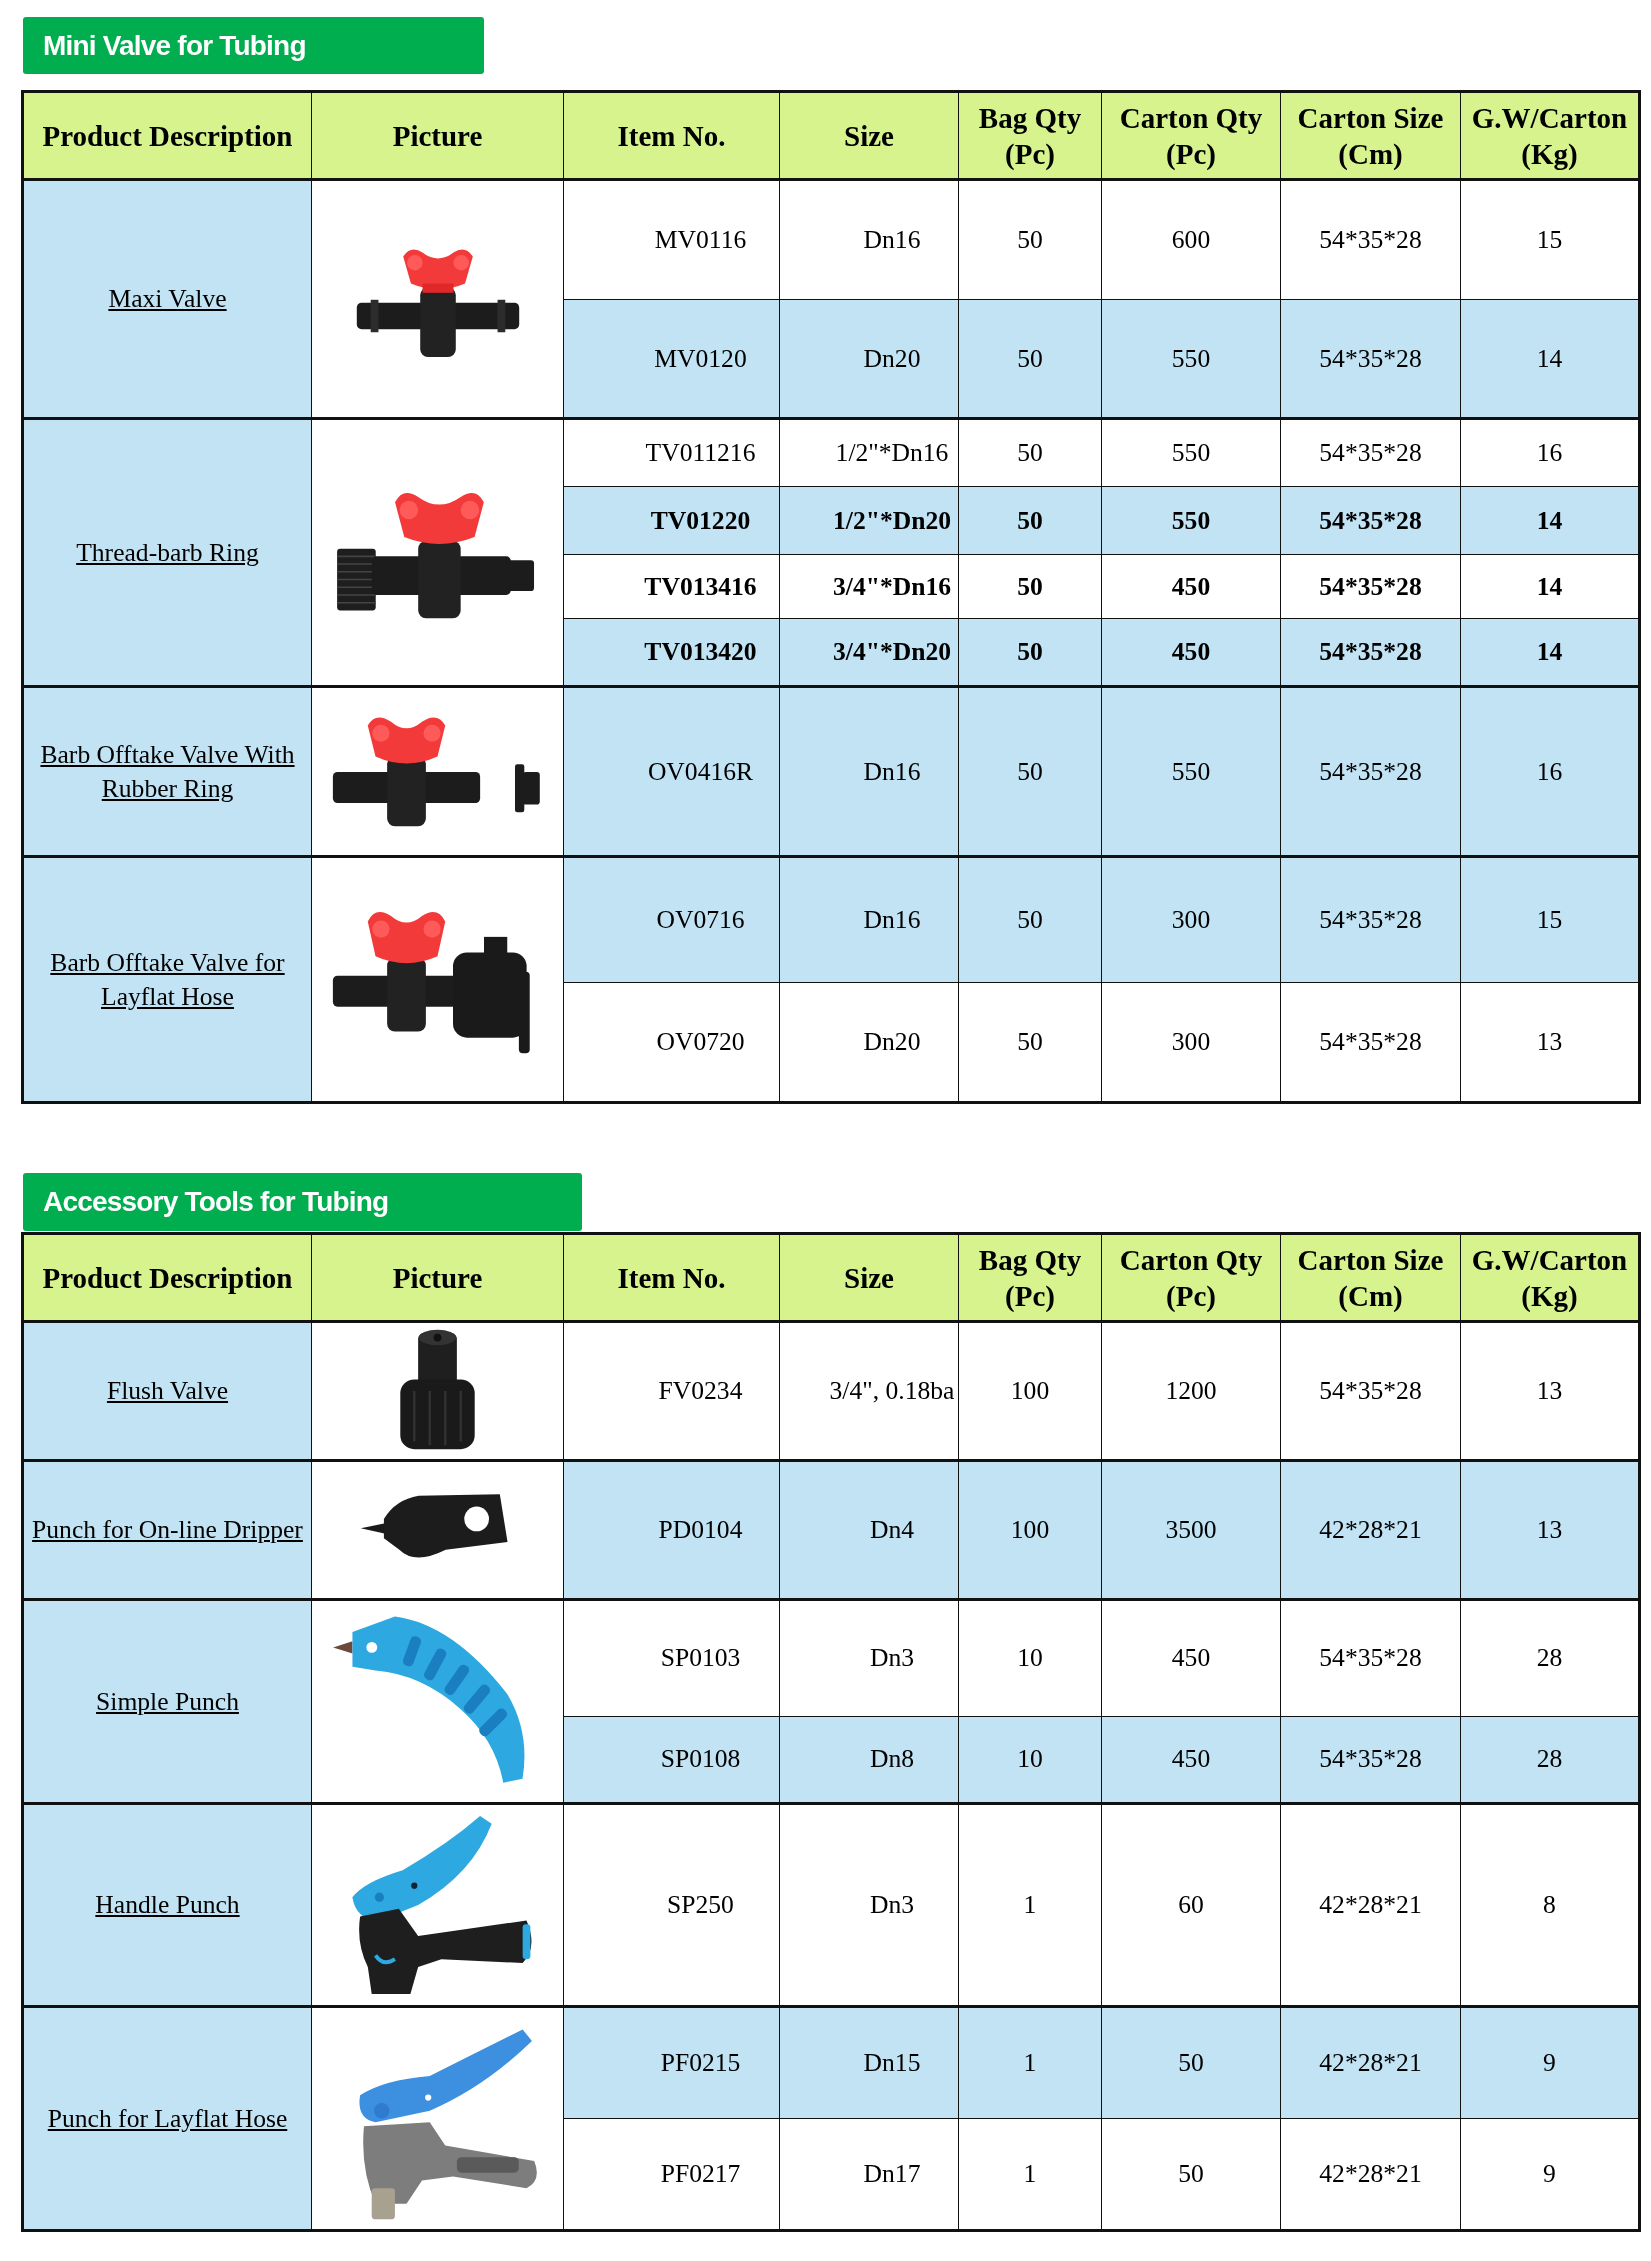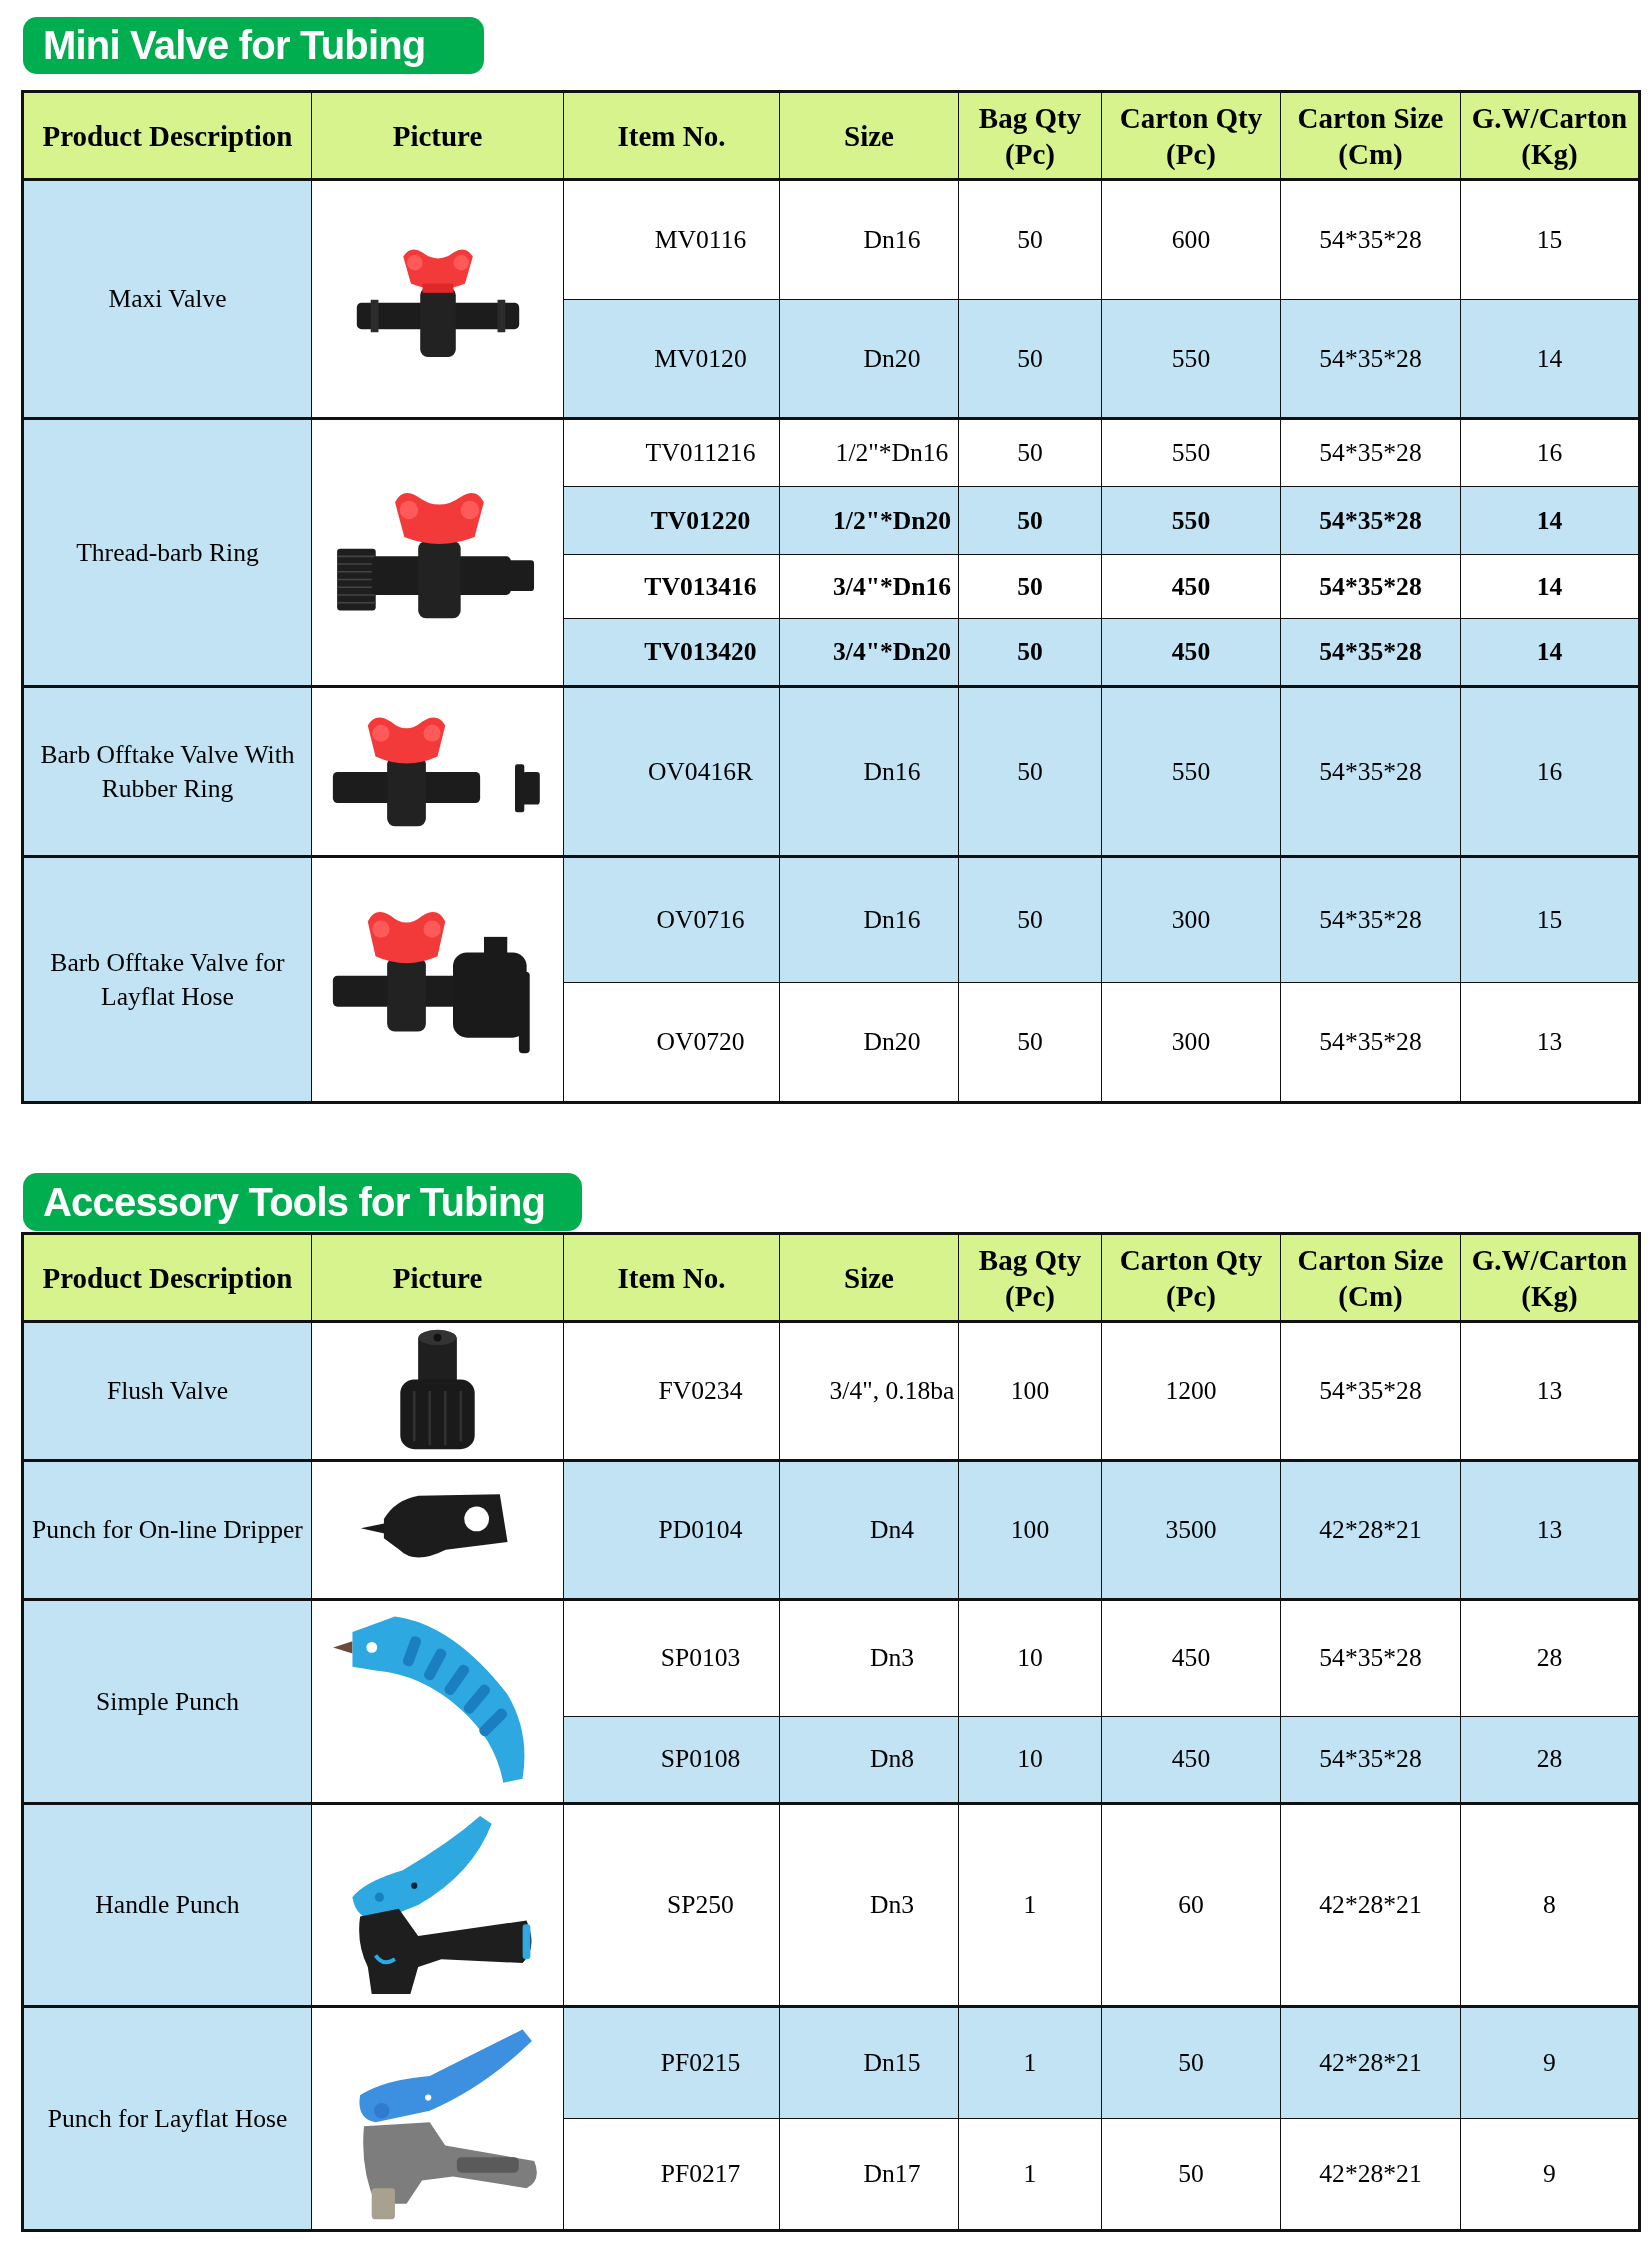--- a/index.html
+++ b/index.html
@@ -1,29 +1,29 @@
 <!DOCTYPE html>
 <html style="font-size:12.4px"><head>
 <meta charset="utf-8">
 <style>
   html, body { margin:0; padding:0; background:#ffffff; }
   body { width:1651px; height:2261px; position:relative; overflow:hidden;
          font-family:"Liberation Serif", "DejaVu Serif", serif; color:#000; }
   .section-title { position:absolute; left:23px; background:#00ae4f; color:#fff;
          font-family:"Liberation Sans","DejaVu Sans",sans-serif; font-weight:bold;
-         font-size:40px; letter-spacing:-0.8px; border-radius:14px;
+         font-size:28px; letter-spacing:-0.8px; border-radius:3px;
          display:flex; align-items:center; padding:0 20px; box-sizing:border-box; }
   table.spec { position:absolute; left:21px; width:1617px; border-collapse:collapse;
          table-layout:fixed; border:3.1px solid #111; }
   table.spec th, table.spec td { border:1.5px solid #111; text-align:center;
          vertical-align:middle; padding:0; }
   table.spec th { background:#d7f38e; font-weight:bold; font-size:29px;
          line-height:36px; }
   table.spec td { font-size:25.6px; }
-  td.desc { background:#c1e3f4; font-size:26px; line-height:34px; }
+  td.desc { background:#c1e3f4; font-size:26px; line-height:34px;text-decoration:underline; }
   td.pic { background:#fff; }
   td.item { text-align:center; padding-left:58px !important; }
   td.size { text-align:left; padding-left:46px !important; }
   tr.blue td.data { background:#c1e3f4; }
   tr.white td.data { background:#ffffff; }
   table.spec tr.thick > td, table.spec tr.thick > th { border-top:3.1px solid #111; }
   td.data.soft { border-top:none !important;font-weight:bold; }
   .pic svg { display:block; margin:0 auto; }
 </style>
 </head>

